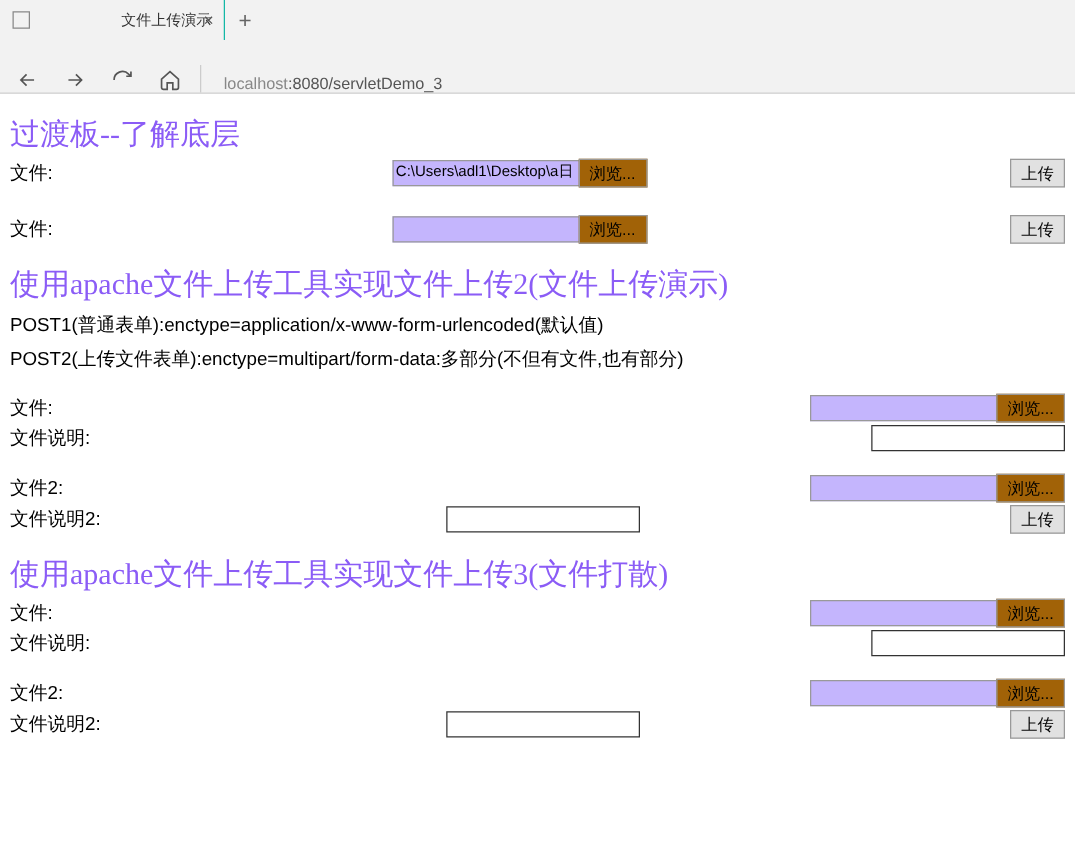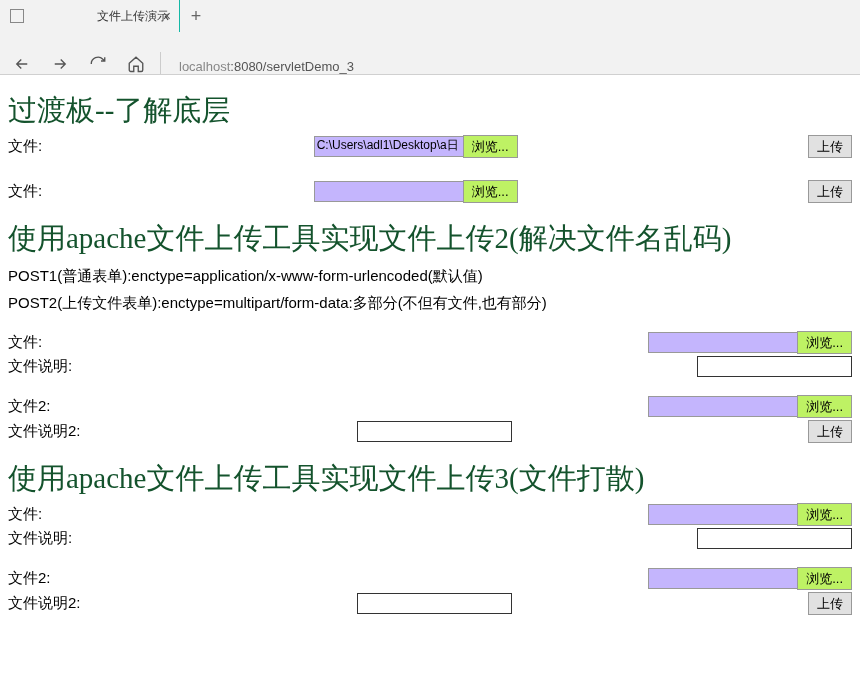--- a/index.html
+++ b/index.html
@@ -15,26 +15,26 @@
     
     .toolbar { display: flex; align-items: flex-end; height: 42px; padding: 0 12px; gap: 18px; }
     .nav-icon { width: 20px; height: 20px; display: flex; align-items: center; justify-content: center; color: #555; cursor: pointer; }
     .nav-icon svg { width: 18px; height: 18px; }
     .divider { width: 1px; height: 22px; background: #ccc; margin: 0 -4px; }
     .url-bar { flex: 1; font-size: 13px; color: #888; padding-left: 4px; }
     .url-bar .path { color: #555; }
     
     
     .page { padding: 10px 8px; }
-    h2 { color: #14532d; font-weight: normal; font-size: 29px; font-family: "SimSun", serif; margin: 6px 0 4px 0; }
+    h2 { color: #8b5cf6; font-weight: normal; font-size: 24px; font-family: "SimSun", serif; margin: 6px 0 4px 0; }
     .form-row { margin: 2px 0; font-size: 15px; display: flex; align-items: center; justify-content: space-between; }
     .label { display: inline-block; }
     .file-input-wrap { display: inline-flex; align-items: center; }
     .file-text { width: 150px; height: 21px; border: 1px solid #999; background: #c4b5fd; font-size: 12px; padding: 0 2px; overflow: hidden; white-space: nowrap; }
-    .browse-btn { height: 23px; padding: 0 8px; background: #bef264; border: 1px solid #999; font-size: 13px; cursor: pointer; margin-left: -1px; }
+    .browse-btn { height: 23px; padding: 0 8px; background: #a16207; border: 1px solid #999; font-size: 13px; cursor: pointer; margin-left: -1px; }
     .upload-btn { height: 23px; padding: 0 8px; background: #e1e1e1; border: 1px solid #999; font-size: 13px; cursor: pointer; margin-left: 19px; }
     .text-input { width: 155px; height: 21px; border: 1px solid #333; background: #fff; font-size: 13px; padding: 0 2px; }
     .desc-text { font-size: 15px; margin: 8px 0; }
     .spacer { height: 14px; }
     .spacer-sm { height: 8px; }
     .section-gap { height: 18px; }
   </style>
 </head>
 <body>
 
@@ -93,21 +93,21 @@
     <span class="label">文件:</span>
     <span class="file-input-wrap">
       <span class="file-text"></span>
       <button class="browse-btn">浏览...</button>
     </span>
     <button class="upload-btn">上传</button>
   </div>
 
   <div class="spacer-sm"></div>
 
-  <h2>使用apache文件上传工具实现文件上传2(解决文件名乱码)</h2>
+  <h2>使用apache文件上传工具实现文件上传2(文件上传演示)</h2>
   <p class="desc-text">POST1(普通表单):enctype=application/x-www-form-urlencoded(默认值)</p>
   <p class="desc-text">POST2(上传文件表单):enctype=multipart/form-data:多部分(不但有文件,也有部分)</p>
   <div class="spacer-sm"></div>
   <div class="form-row">
     <span class="label">文件:</span>
     <span class="file-input-wrap">
       <span class="file-text"></span>
       <button class="browse-btn">浏览...</button>
     </span>
   </div>

